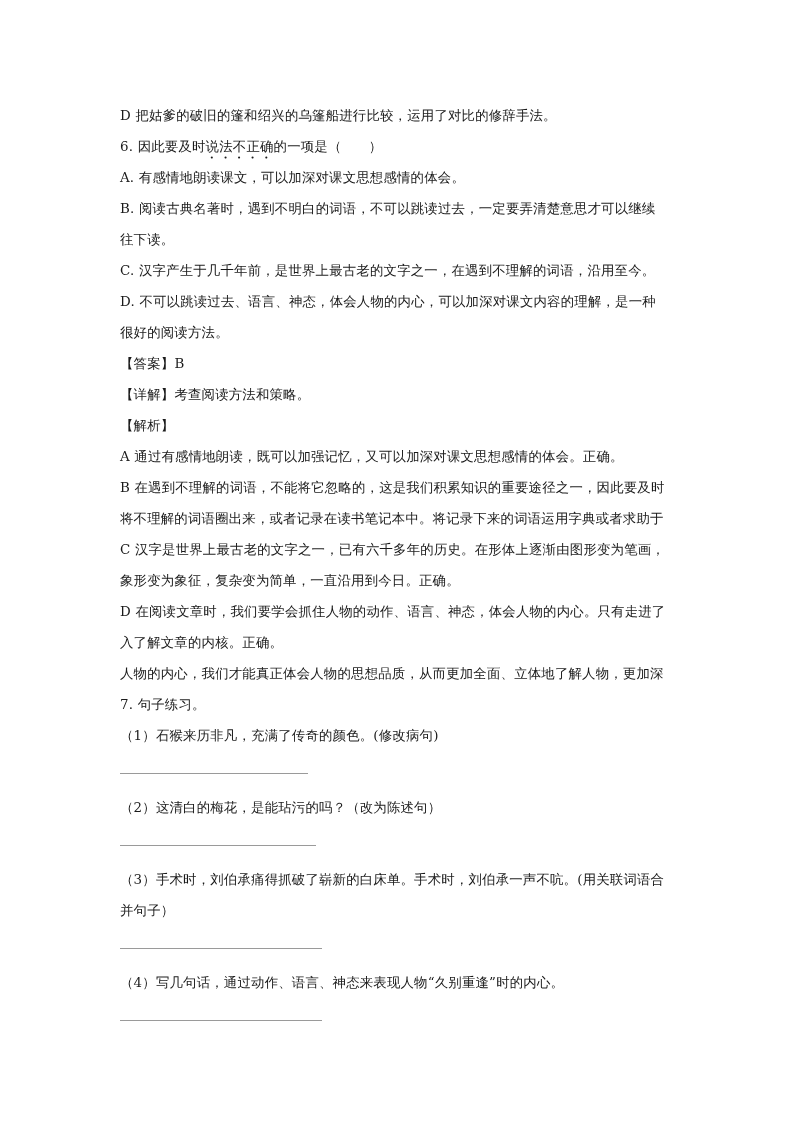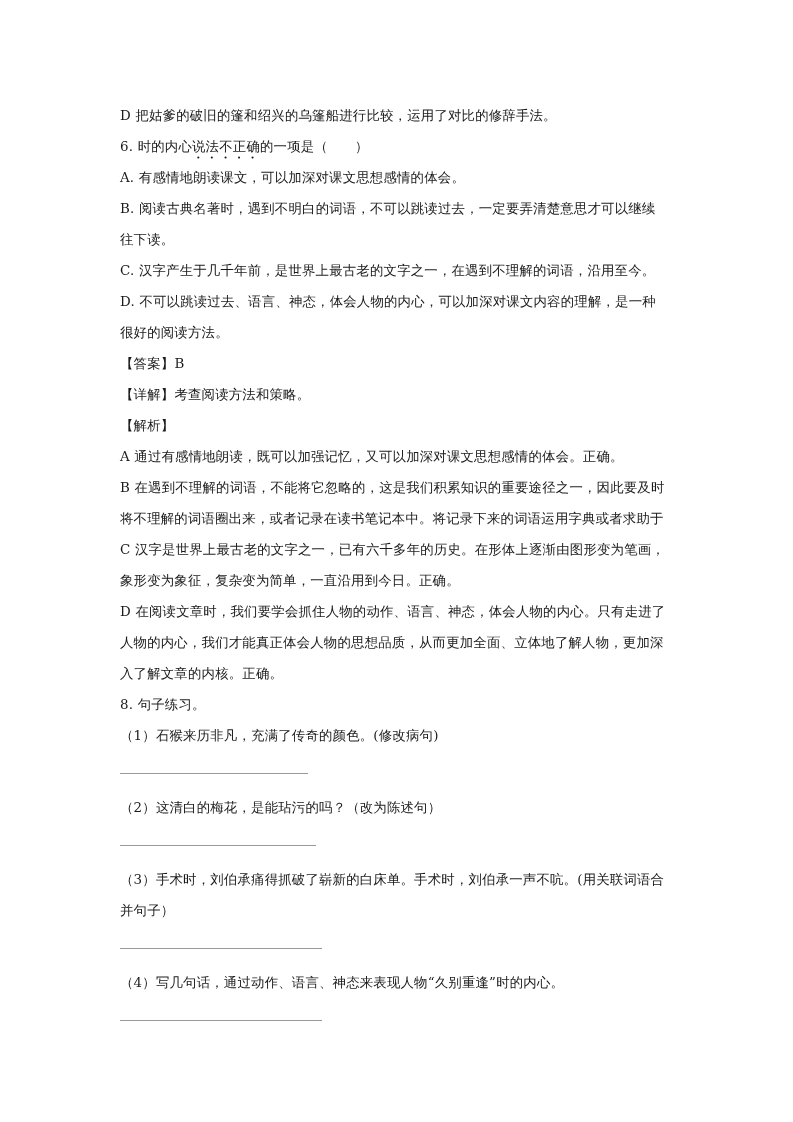--- a/index.html
+++ b/index.html
@@ -16,21 +16,21 @@
 </head>
 <body>
 
 <div class="page">
   <div class="content">
 
     <div class="ln">D 把姑爹的破旧的篷和绍兴的乌篷船进行比较，运用了对比的修辞手法。</div>
 
     <div class="ln">
       <span>6.</span>
-      <span>时的内心</span><span class="emph">说法不正确</span><span>的一项是（　　）</span>
+      <span>因此要及时</span><span class="emph">说法不正确</span><span>的一项是（　　）</span>
     </div>
 
     <div class="ln">
       <span>A.</span>
       <span>有感情地朗读课文，可以加深对课文思想感情的体会。</span>
     </div>
 
     <div class="ln">
       <span>B.</span>
       <span>阅读古典名著时，遇到不明白的词语，不可以跳读过去，一定要弄清楚意思才可以继续</span>
@@ -60,24 +60,24 @@
 
     <div class="ln">A 通过有感情地朗读，既可以加强记忆，又可以加深对课文思想感情的体会。正确。</div>
 
     <div class="ln">B 在遇到不理解的词语，不能将它忽略的，这是我们积累知识的重要途径之一，因此要及时</div>
     <div class="ln">将不理解的词语圈出来，或者记录在读书笔记本中。将记录下来的词语运用字典或者求助于</div>
 
     <div class="ln">C 汉字是世界上最古老的文字之一，已有六千多年的历史。在形体上逐渐由图形变为笔画，</div>
     <div class="ln">象形变为象征，复杂变为简单，一直沿用到今日。正确。</div>
 
     <div class="ln">D 在阅读文章时，我们要学会抓住人物的动作、语言、神态，体会人物的内心。只有走进了</div>
+    <div class="ln">入了解文章的内核。正确。</div>
     <div class="ln">人物的内心，我们才能真正体会人物的思想品质，从而更加全面、立体地了解人物，更加深</div>
-    <div class="ln">入了解文章的内核。正确。</div>
 
-    <div class="ln">8. 句子练习。</div>
+    <div class="ln">7. 句子练习。</div>
 
     <div class="ln">（1）石猴来历非凡，充满了传奇的颜色。(修改病句)</div>
     <div class="gap-a"></div>
     <div class="ans-line" style="width:188px;"></div>
     <div class="gap-b"></div>
 
     <div class="ln">（2）这清白的梅花，是能玷污的吗？（改为陈述句）</div>
     <div class="gap-a"></div>
     <div class="ans-line" style="width:196px;"></div>
     <div class="gap-b"></div>

